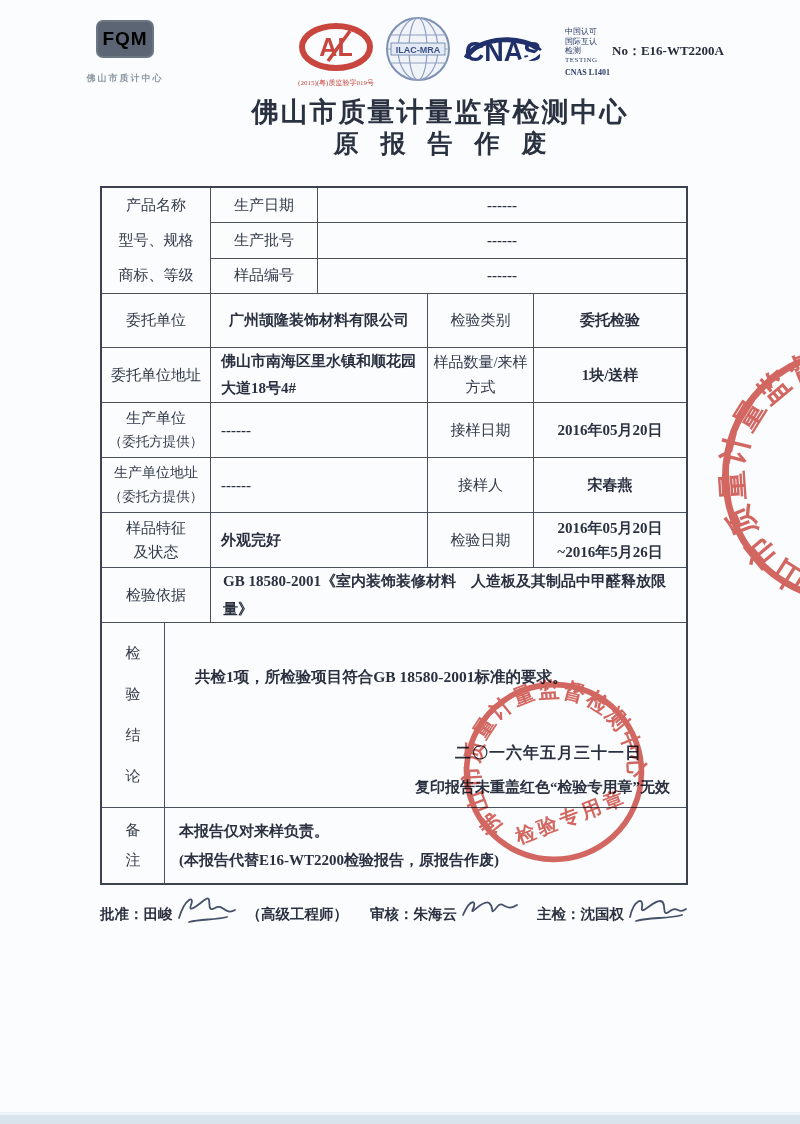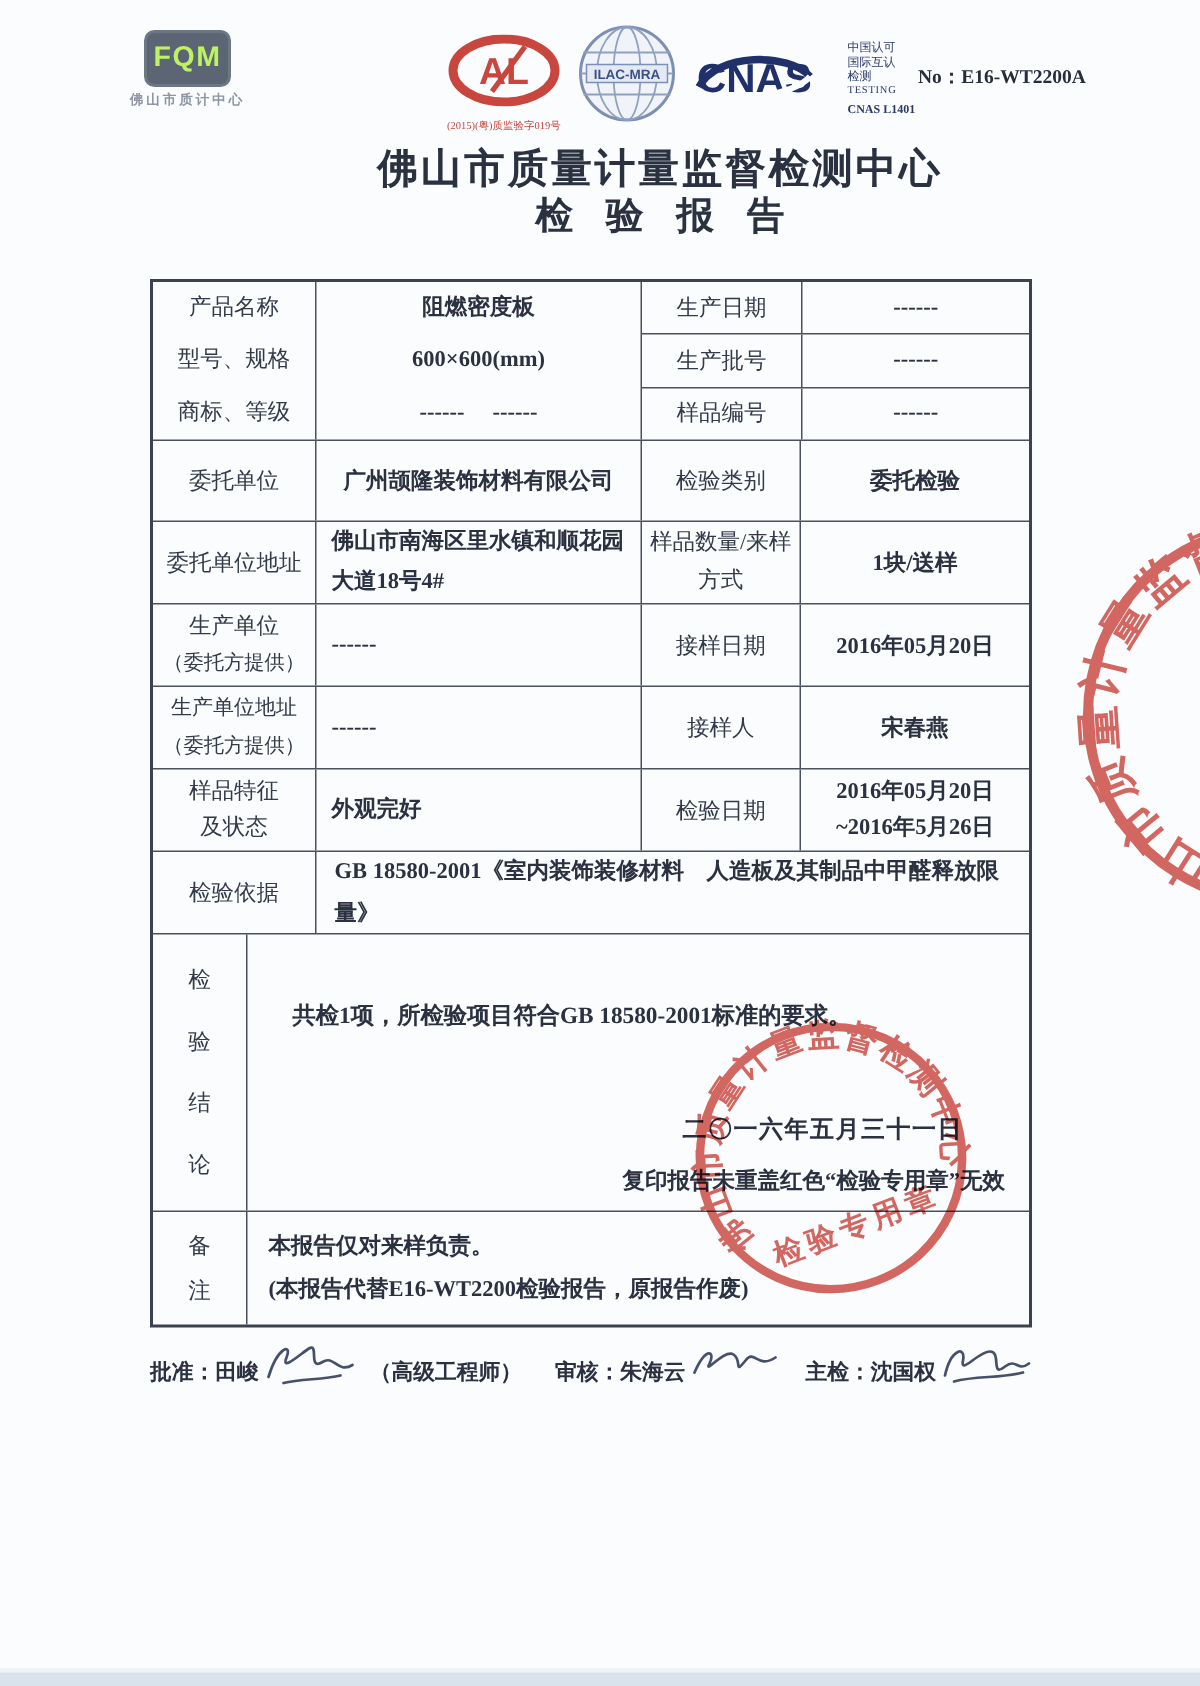--- a/index.html
+++ b/index.html
@@ -11,22 +11,22 @@
     color:#2e3545;
   }
   .page-edge-bottom { position:absolute; left:0; bottom:0; width:100%; height:9px; background:#d9e3eb; }
   .page-edge-bottom2 { position:absolute; left:0; bottom:9px; width:100%; height:3px; background:#eef3f7; }
 
   
   .hdr { position:absolute; left:0; top:0; width:100%; height:100px; }
   .fqm { position:absolute; left:70px; top:20px; width:110px; text-align:center; }
   .fqm-box { margin:0 auto; width:58px; height:38px; background:#5b6573; border-radius:7px;
     display:flex; align-items:center; justify-content:center; border:2px solid #6d7683; }
-  .fqm-box span { color:#bef264; font-family:"Liberation Sans",sans-serif; font-weight:bold; font-size:19px; letter-spacing:1px; }
-  .fqm-cap { margin-top:2px; font-size:9px; color:#8d96a2; letter-spacing:2px; font-weight:bold; }
+  .fqm-box span { color:#000000; font-family:"Liberation Sans",sans-serif; font-weight:bold; font-size:19px; letter-spacing:1px; }
+  .fqm-cap { margin-top:14px; font-size:9px; color:#8d96a2; letter-spacing:2px; font-weight:bold; }
   .cma { position:absolute; left:197px; top:23px; width:90px; text-align:center; }
   .cma-num { font-size:12px; color:#c8463e; letter-spacing:1.5px; margin-top:1px; }
   .cal { position:absolute; left:296px; top:23px; width:80px; text-align:center; }
   .cal-num { font-size:7px; color:#c8463e; letter-spacing:0px; margin-top:3px; white-space:nowrap; }
   .ilac { position:absolute; left:384px; top:15px; }
   .cnas { position:absolute; left:460px; top:27px; }
   .accred { position:absolute; left:553px; top:27px; font-family:Liberation Serif, serif;
     font-size:8px; line-height:9.5px; color:#2c3a66;margin-left:12px; }
   .accred .sm { font-size:7px; letter-spacing:.5px; }
   .accred .cert { margin-top:3px; font-weight:bold; font-size:8px; }
@@ -133,35 +133,30 @@
       <div>国际互认</div>
       <div>检测</div>
       <div class="sm">TESTING</div>
       <div class="cert">CNAS L1401</div>
     </div>
 
     <div class="report-no"><span>No：</span><span>E16-WT2200A</span></div>
   </div>
 
   <div class="title1">佛山市质量计量监督检测中心</div>
-  <div class="title2">检验报告</div>
+  <div class="title2">原报告作废</div>
 
 
   <div class="tbl">
 
     <div class="tr" style="height:105px">
       <div class="td lab w1 stack">
         <div>产品名称</div>
         <div>型号、规格</div>
         <div>商标、等级</div>
-      </div>
-      <div class="td val w2 stack">
-        <div>阻燃密度板</div>
-        <div>600×600(mm)</div>
-        <div>------　 ------</div>
       </div>
       <div class="rgtgrp">
         <div class="subrow">
           <div class="td lab w3">生产日期</div>
           <div class="td val w4">------</div>
         </div>
         <div class="subrow">
           <div class="td lab w3">生产批号</div>
           <div class="td val w4">------</div>
         </div>

